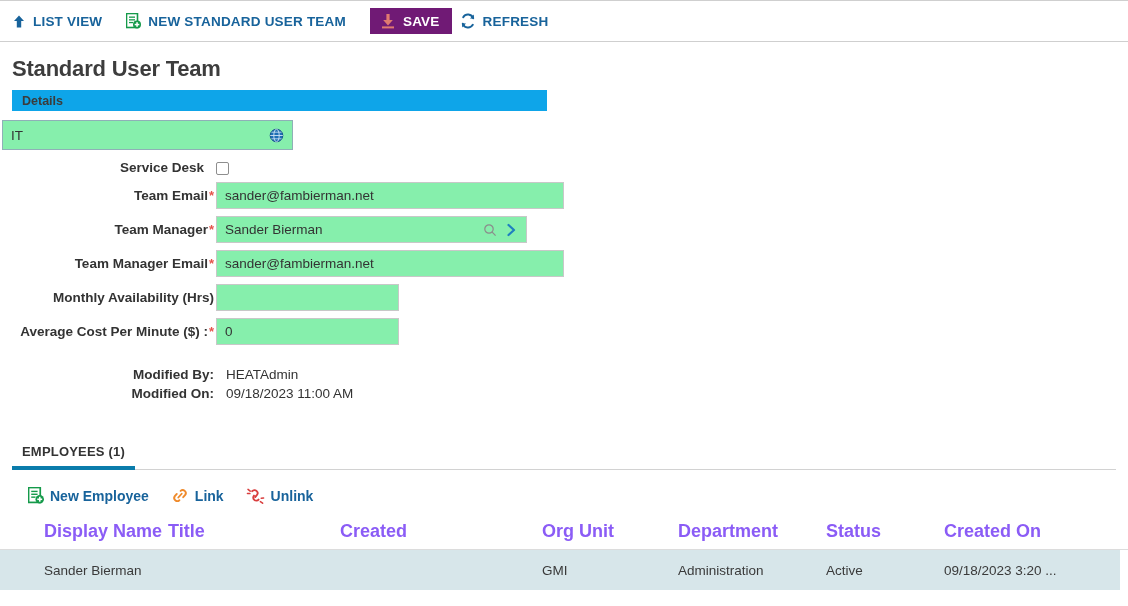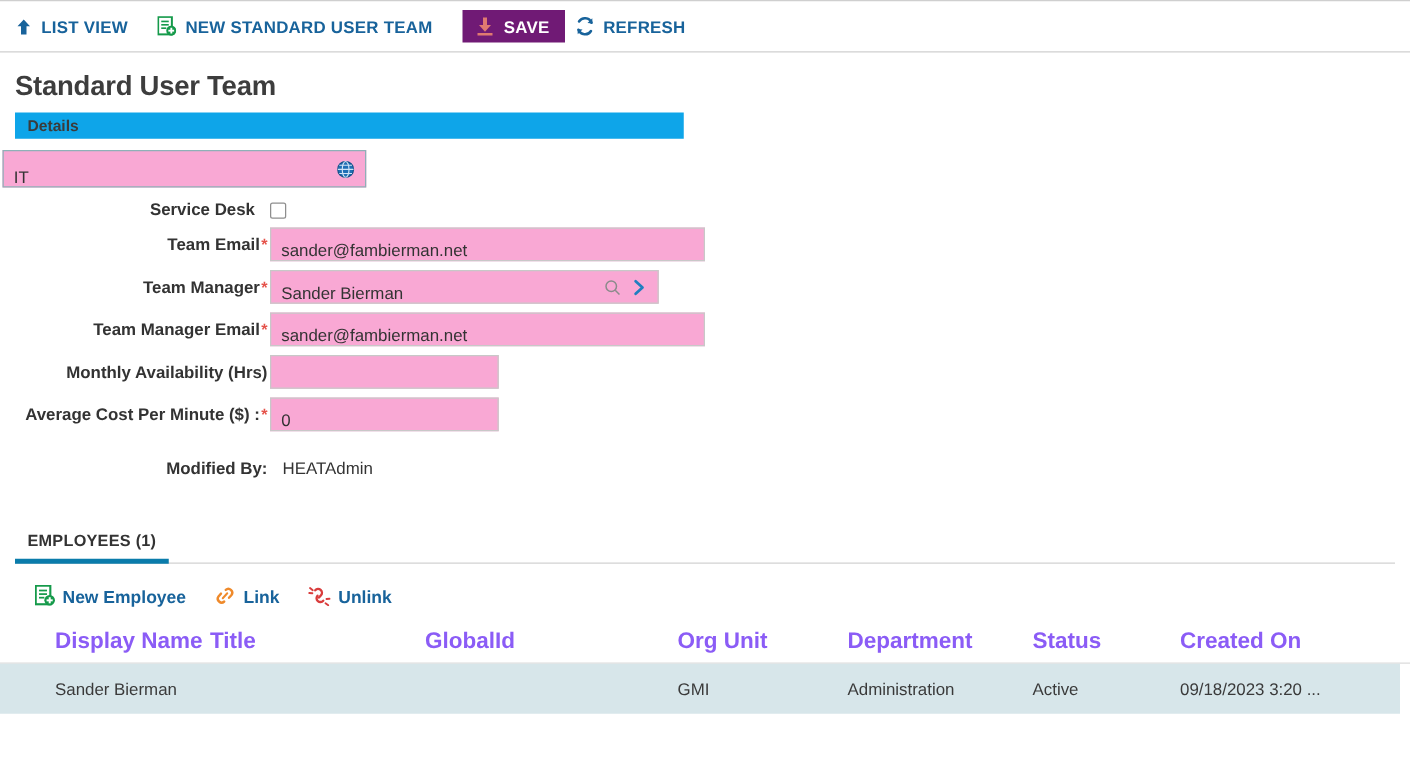--- a/index.html
+++ b/index.html
@@ -87,29 +87,29 @@
     padding-top: 6px;
     white-space: nowrap;
     box-sizing: border-box;
   }
   .f-label.cb { padding-top: 3px; padding-right: 10px; }
   .req { color: #e5534b; font-size: 13px; margin-left: 1px; }
   .f-ctrl { margin-left: 2px; position: relative; }
 
   .inp {
     border: 1px solid #c8c8c8;
-    background: #f9a8d4;
+    background: #86efac;
     box-sizing: border-box;
     font-family: "Liberation Sans", sans-serif;
     font-size: 13.5px;
     color: #333333;
     padding: 0 8px;
     outline: none;
     display: flex;
-    align-items: flex-end;
+    align-items: center;
   }
   .inp.std  { height: 27px; }
 
   .inp-team {
     width: 291px; height: 30px;
     border: 1px solid #8fb0b7;
     padding-right: 30px;
   }
   .inp-email   { width: 348px; }
   .inp-mgr     { width: 311px; padding-right: 48px; }
@@ -367,20 +367,24 @@
       </div>
     </div>
   </div>
 </div>
 
 <div id="meta">
   <div class="m-row">
     <div class="m-label">Modified By:</div>
     <div class="m-value">HEATAdmin</div>
   </div>
+  <div class="m-row">
+    <div class="m-label">Modified On:</div>
+    <div class="m-value">09/18/2023 11:00 AM</div>
+  </div>
 </div>
 
 <div id="tabs">
   <div class="tab">
     <span>EMPLOYEES (1)</span>
   </div>
 </div>
 
 <div id="subtoolbar">
 
@@ -423,21 +427,21 @@
     </span>
     <span>Unlink</span>
   </div>
 </div>
 
 <div id="grid">
 
   <div class="g-head">
     <div class="c0">Display Name</div>
     <div class="c1">Title</div>
-    <div class="c2">GlobalId</div>
+    <div class="c2">Created</div>
     <div class="c3">Org Unit</div>
     <div class="c4">Department</div>
     <div class="c5">Status</div>
     <div class="c6">Created On</div>
   </div>
 
   <div class="g-row">
     <div class="c0">Sander Bierman</div>
     <div class="c1"></div>
     <div class="c2"></div>

